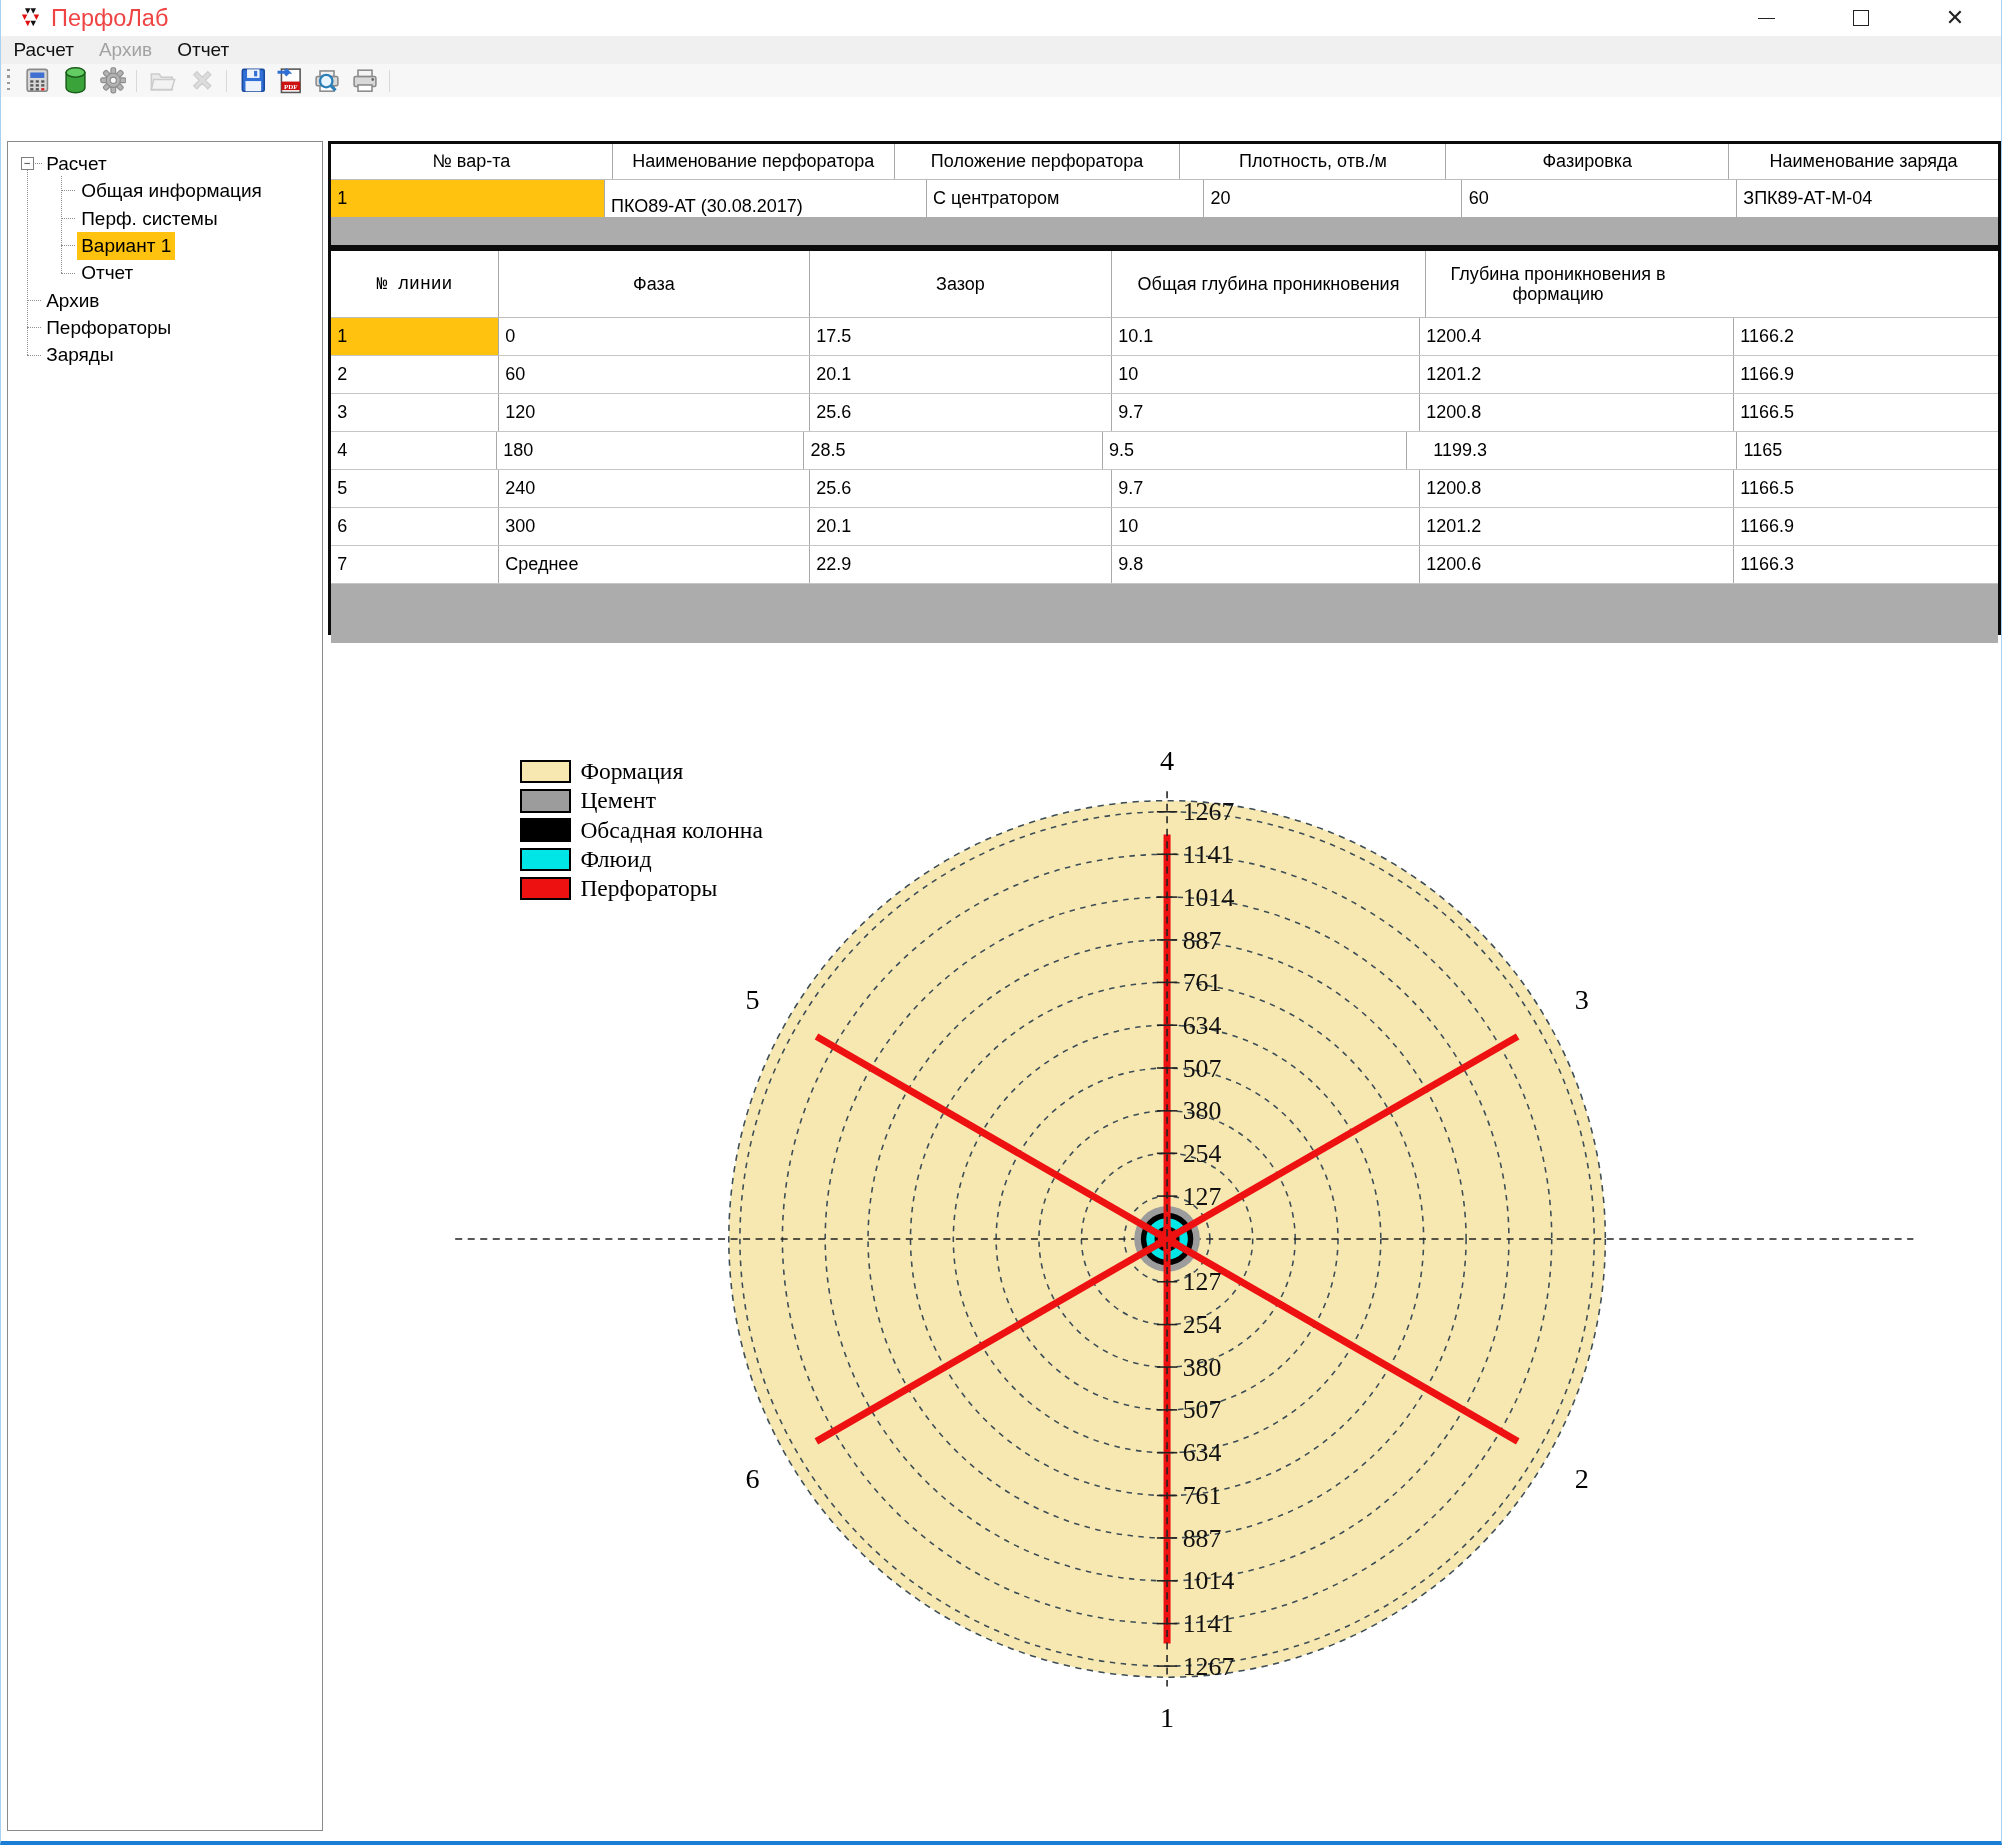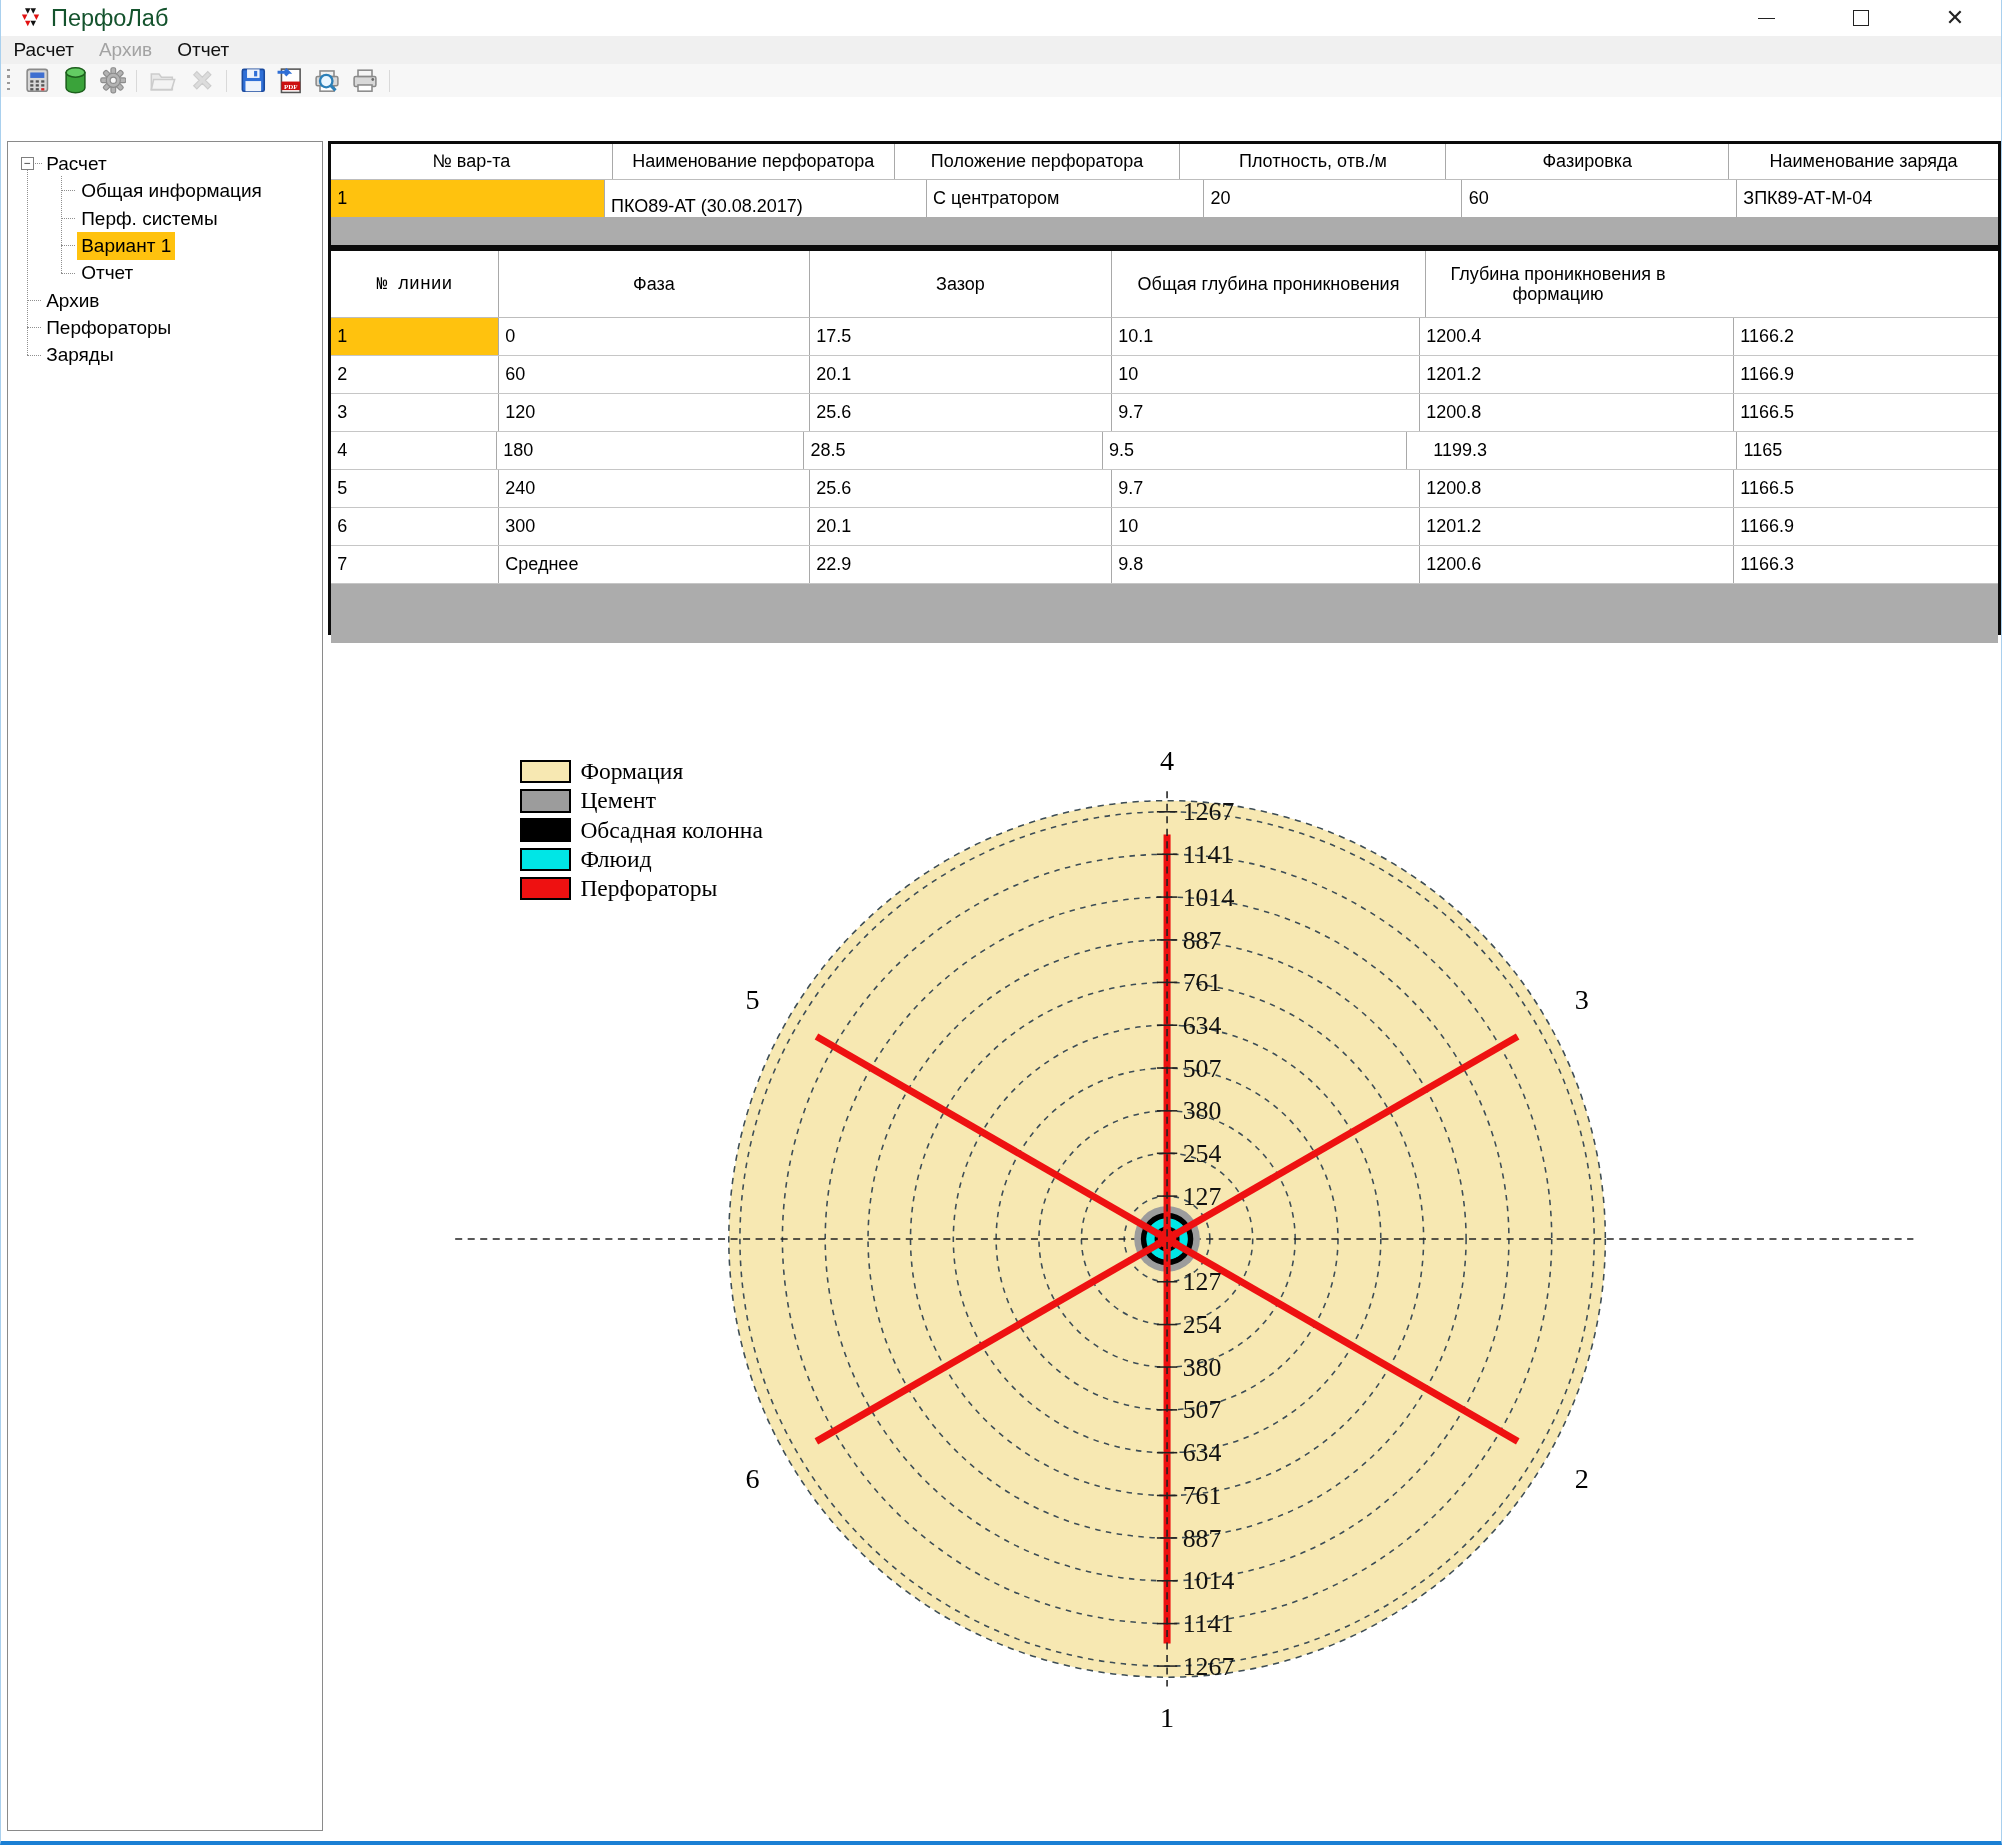--- a/index.html
+++ b/index.html
@@ -2,21 +2,21 @@
 <html style="font-size:12.5px"><head>
 <meta charset="utf-8">
 <style>
   html,body{margin:0;padding:0;background:#e8e8e8;}
   #window{position:relative;width:2002px;height:1845px;background:#ffffff;
     border-left:1.6px solid #a9d0ee;border-right:1.6px solid #a9d0ee;border-bottom:4.7px solid #1a7fd4;
     box-sizing:border-box;font-family:"Liberation Sans",sans-serif;overflow:hidden;}
   
   .titlebar{position:absolute;left:0;top:0;width:100%;height:36px;background:#ffffff;}
   .app-icon{position:absolute;left:17px;top:5.5px;width:25px;height:25px;}
-  .app-title{position:absolute;left:50px;top:0;height:36px;line-height:36px;font-size:23.5px;color:#14532d;}
+  .app-title{position:absolute;left:50px;top:0;height:36px;line-height:36px;font-size:23.5px;color:#ef4444;}
   .winbtn{position:absolute;top:0;width:48px;height:36px;display:flex;align-items:center;justify-content:center;}
   #btn-min{right:211px}#btn-max{right:116px}#btn-close{right:22px}
   .glyph-min{width:17px;height:0;border-top:1.6px solid #222;}
   .glyph-max{width:14px;height:14px;border:1.6px solid #222;}
   .glyph-close{font-size:22px;color:#222;line-height:22px;}
   
   .menubar{position:absolute;left:0;top:36px;width:100%;height:28px;background:#f0f0f0;}
   .menu-item{display:inline-block;height:28px;line-height:28px;padding:0 12.5px;font-size:19px;color:#111;}
   .menu-item.disabled{color:#a3a3a3;}
   

